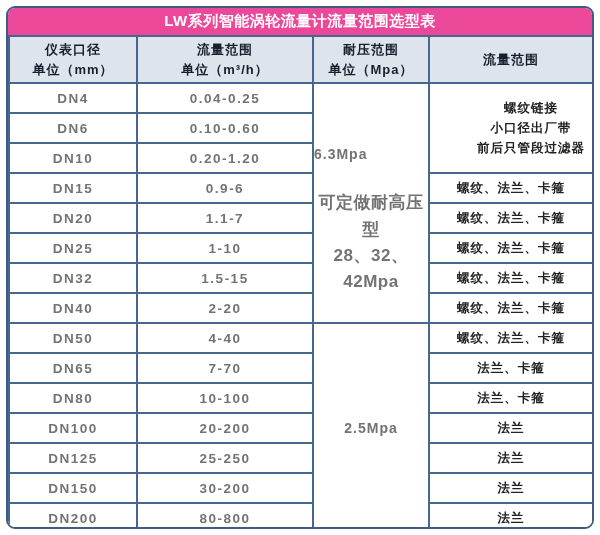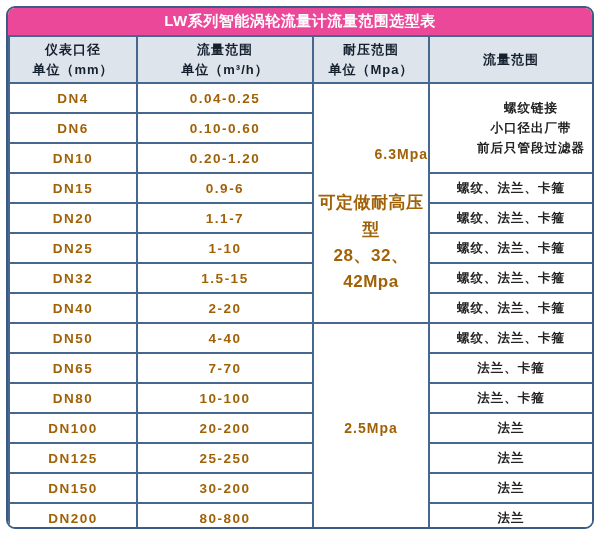--- a/index.html
+++ b/index.html
@@ -59,42 +59,42 @@
     height: 45px;
     background: #dde4eb;
     color: #15202e;
     font-size: 13px;
     font-weight: 700;
     line-height: 1.5;
     letter-spacing: 1px;
   }
   td {
     height: 28px;
-    color: #a16207;
+    color: #737373;
     font-size: 13.5px;
   }
   td.dn-cell, td.flow-cell {
     font-weight: 600;
     letter-spacing: 1.5px;
   }
   td.link-cell {
     font-weight: 700;
     font-size: 12.5px;
     letter-spacing: 1px;
     color: #222222;
   }
   td.pressure-cell {
     font-weight: 600;
     font-size: 14px;
     letter-spacing: 1px;
   }
   .pressure-stack {
     display: flex;
     flex-direction: column;
-    align-items: flex-end;
+    align-items: flex-start;
     justify-content: center;
     gap: 28px;
     margin-top: 36px;
   }
   .pressure-note {
     font-size: 17px;
     font-weight: 700;
     line-height: 1.55;
     letter-spacing: 0.5px;
   }

